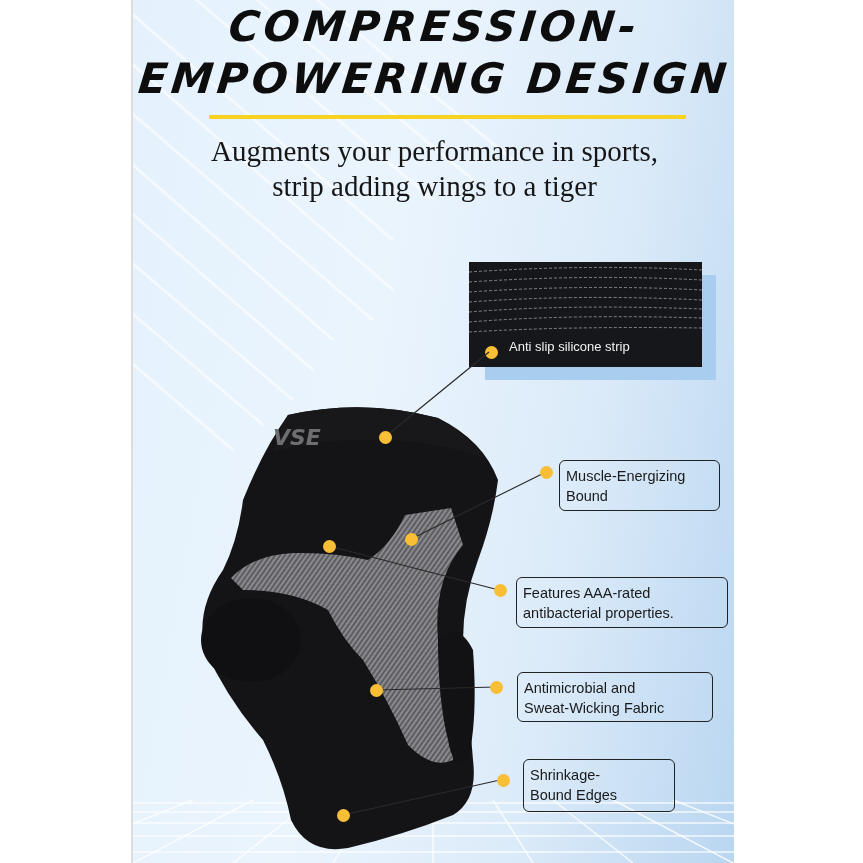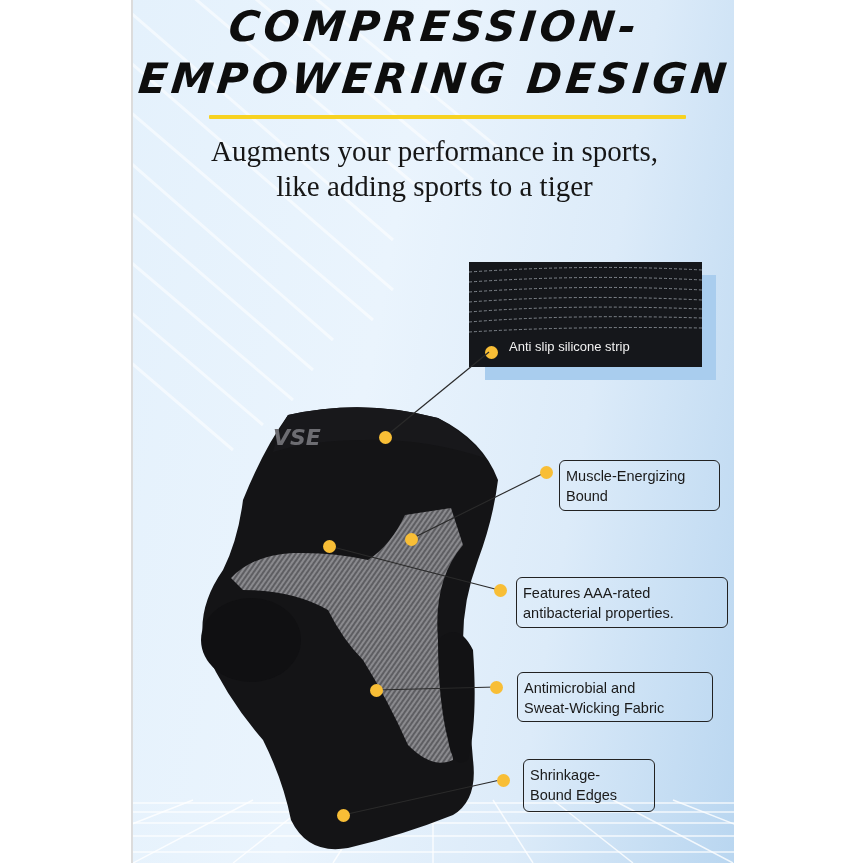--- a/index.html
+++ b/index.html
@@ -60,21 +60,21 @@
       <line x1="420" y1="800" x2="500" y2="863"></line>
       <line x1="480" y1="800" x2="600" y2="863"></line>
       <line x1="540" y1="800" x2="700" y2="863"></line>
     </g>
   </svg>
 
   <div class="title l1">COMPRESSION-</div>
   <div class="title l2">EMPOWERING DESIGN</div>
   <div class="underline"></div>
   <div class="subtitle s1">Augments your performance in sports,</div>
-  <div class="subtitle s2">like adding sports to a tiger</div>
+  <div class="subtitle s2">strip adding wings to a tiger</div>
 
   <div class="strip-shadow"></div>
   <div class="strip">
     <svg width="233" height="105" viewBox="0 0 233 105">
       <g fill="none" stroke="#9aa0a8" stroke-width="1" stroke-dasharray="3 2" stroke-opacity="0.8">
         <path d="M0 10 Q120 2 233 8"></path>
         <path d="M0 20 Q120 12 233 18"></path>
         <path d="M0 30 Q120 22 233 28"></path>
         <path d="M0 40 Q110 32 233 38"></path>
         <path d="M0 50 Q100 42 233 47"></path>
@@ -131,17 +131,17 @@
     <div>Bound</div>
   </div>
   <div class="callout" style="left:384px; top:672px; width:196px; height:50px;">
     <div>Antimicrobial and</div>
     <div>Sweat-Wicking Fabric</div>
   </div>
   <div class="callout" style="left:383px; top:577px; width:212px; height:51px;">
     <div>Features AAA-rated</div>
     <div>antibacterial properties.</div>
   </div>
-  <div class="callout" style="left:390px; top:759px; width:132px; height:53px;">
+  <div class="callout" style="left:390px; top:759px; width:152px; height:53px;">
     <div>Shrinkage-</div>
     <div>Bound Edges</div>
   </div>
 </div>
 
 </body></html>

